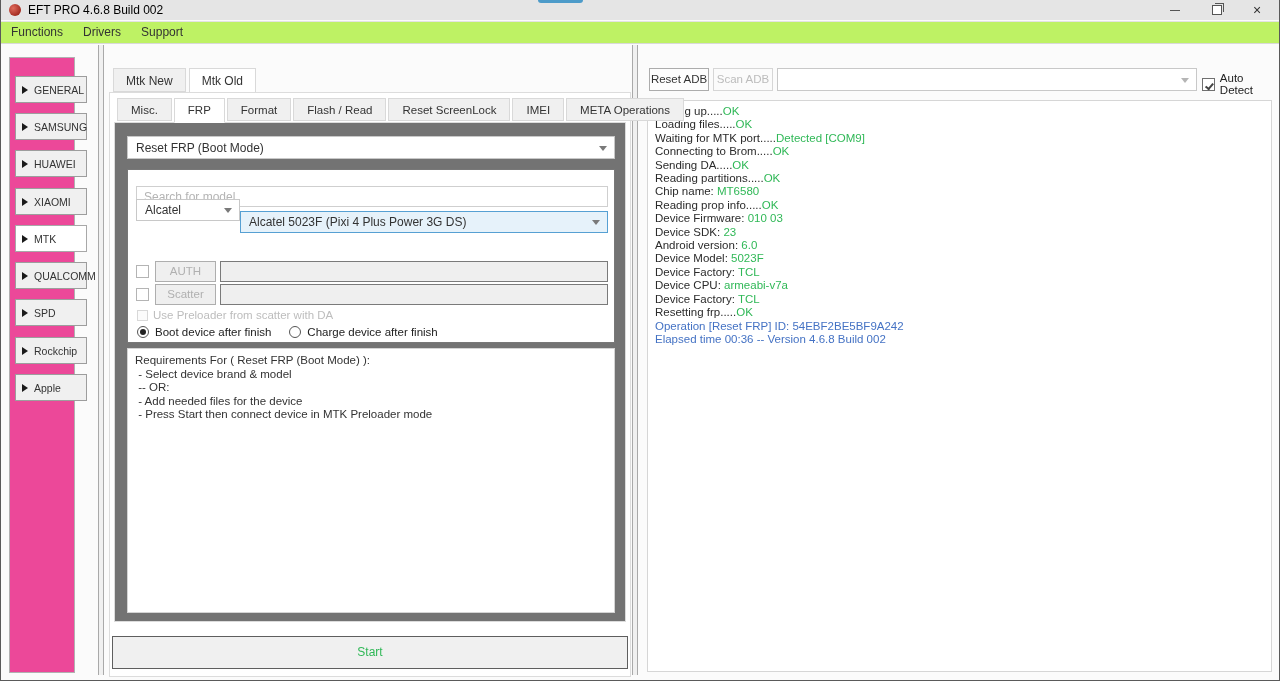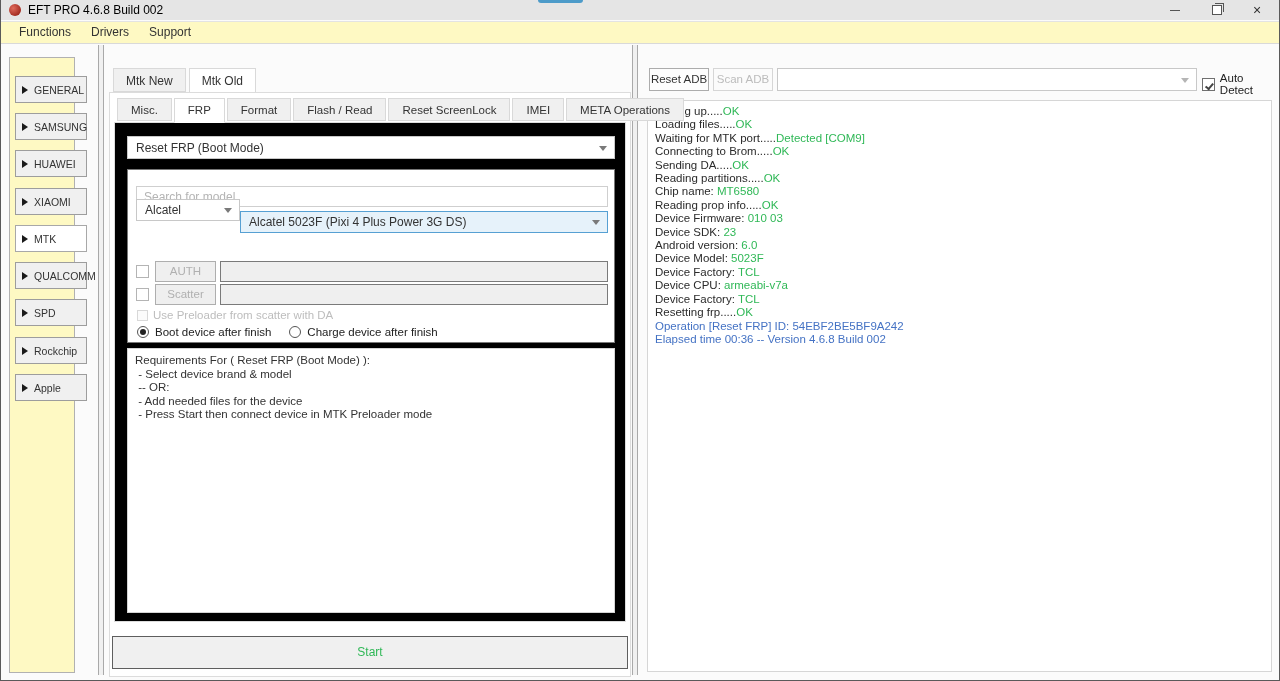--- a/index.html
+++ b/index.html
@@ -12,47 +12,47 @@
             background:radial-gradient(circle at 35% 35%, #e06a5a, #a42d22 70%);}
   .title-text{position:absolute;left:27px;top:3px;font-size:12px;color:#000;}
   .win-btn{position:absolute;top:0;width:40px;height:20px;display:flex;align-items:center;justify-content:center;color:#444;}
   .btn-min{right:84px;} .btn-max{right:42px;} .btn-close{right:2px;}
   .glyph-min{display:inline-block;width:10px;height:1px;background:#555;}
   .glyph-max{display:inline-block;width:8px;height:8px;border:1px solid #555;position:relative;background:#fff;}
   .glyph-max:before{content:"";position:absolute;left:2px;top:-3px;width:8px;height:8px;border:1px solid #555;border-bottom:none;border-left:none;}
   .glyph-close{font-size:14px;color:#333;line-height:1;}
   .bg-window-edge{position:absolute;left:537px;top:0;width:45px;height:3px;background:#4d9bc9;border-radius:0 0 3px 3px;}
   
-  .menubar{position:absolute;left:0;top:21px;width:100%;height:23px;background:#fef9c3;
+  .menubar{position:absolute;left:0;top:21px;width:100%;height:23px;background:#bef264;
            border-top:1px solid #e3e3e3;border-bottom:1px solid #d9d9d9;box-sizing:border-box;
-           display:flex;align-items:center;padding-left:8px;}
+           display:flex;align-items:center;padding-left:0;}
   .menu-item{padding:0 10px;font-size:12px;color:#333;line-height:21px;}
   
-  .sidebar{position:absolute;left:8px;top:57px;width:66px;height:616px;background:#fef9c3;
+  .sidebar{position:absolute;left:8px;top:57px;width:66px;height:616px;background:#ec4899;
            border:1px solid #b1b1b1;box-sizing:border-box;}
   .side-btn{position:absolute;left:5px;width:72px;height:27px;background:#f0f0f0;border:1px solid #9d9d9d;
             box-sizing:border-box;display:flex;align-items:center;padding-left:6px;gap:6px;}
   .side-btn.selected{background:#ffffff;border-color:#a8a8a8;}
   .tri-icon{width:0;height:0;border-top:4px solid transparent;border-bottom:4px solid transparent;border-left:6px solid #1a1a1a;}
   .side-label{font-size:10.5px;color:#333;white-space:nowrap;}
   
   .splitter{position:absolute;top:45px;width:6px;height:630px;background:#f0f0f0;
             border-left:1px solid #a9a9a9;border-right:1px solid #a9a9a9;box-sizing:border-box;}
   
   .main-frame{position:absolute;left:108px;top:92px;width:522px;height:585px;background:#ffffff;
               border:1px solid #dcdcdc;box-sizing:border-box;}
   .main-tabs{position:absolute;left:112px;top:68px;height:25px;display:flex;}
   .tab{height:24px;line-height:24px;padding:0 12px;font-size:12px;color:#333;background:#f0f0f0;
        border:1px solid #d9d9d9;box-sizing:border-box;margin-right:3px;}
   .tab.selected{background:#ffffff;border-bottom:1px solid #ffffff;height:26px;}
   .sub-tabs{position:absolute;left:116px;top:98px;height:24px;display:flex;z-index:2;}
   .subtab{height:23px;line-height:23px;padding:0 13px;font-size:11.5px;color:#333;background:#f0f0f0;
           border:1px solid #d9d9d9;box-sizing:border-box;margin-right:2px;}
   .subtab.selected{background:#ffffff;border-bottom:1px solid #ffffff;height:25px;}
-  .sub-frame{position:absolute;left:4px;top:29px;width:512px;height:500px;background:#000000;
+  .sub-frame{position:absolute;left:4px;top:29px;width:512px;height:500px;background:#737373;
              border:1px solid #dcdcdc;box-sizing:border-box;}
   
   .combo{position:relative;background:#fff;border:1px solid #c8c8c8;box-sizing:border-box;
          font-size:12px;color:#333;display:flex;align-items:center;padding:0 8px;}
   .combo .arrow{position:absolute;right:7px;top:50%;margin-top:-2px;width:0;height:0;
                 border-left:4px solid transparent;border-right:4px solid transparent;border-top:5px solid #7a7a7a;}
   .combo.highlight{background:#e6f2fa;border:1px solid #56a0d3;}
   .combo.empty .arrow{border-top-color:#b5b5b5;}
   .op-combo{position:absolute;left:12px;top:13px;width:488px;height:23px;}
   .group-box{position:absolute;left:12px;top:46px;width:488px;height:174px;border:1px solid #787878;

